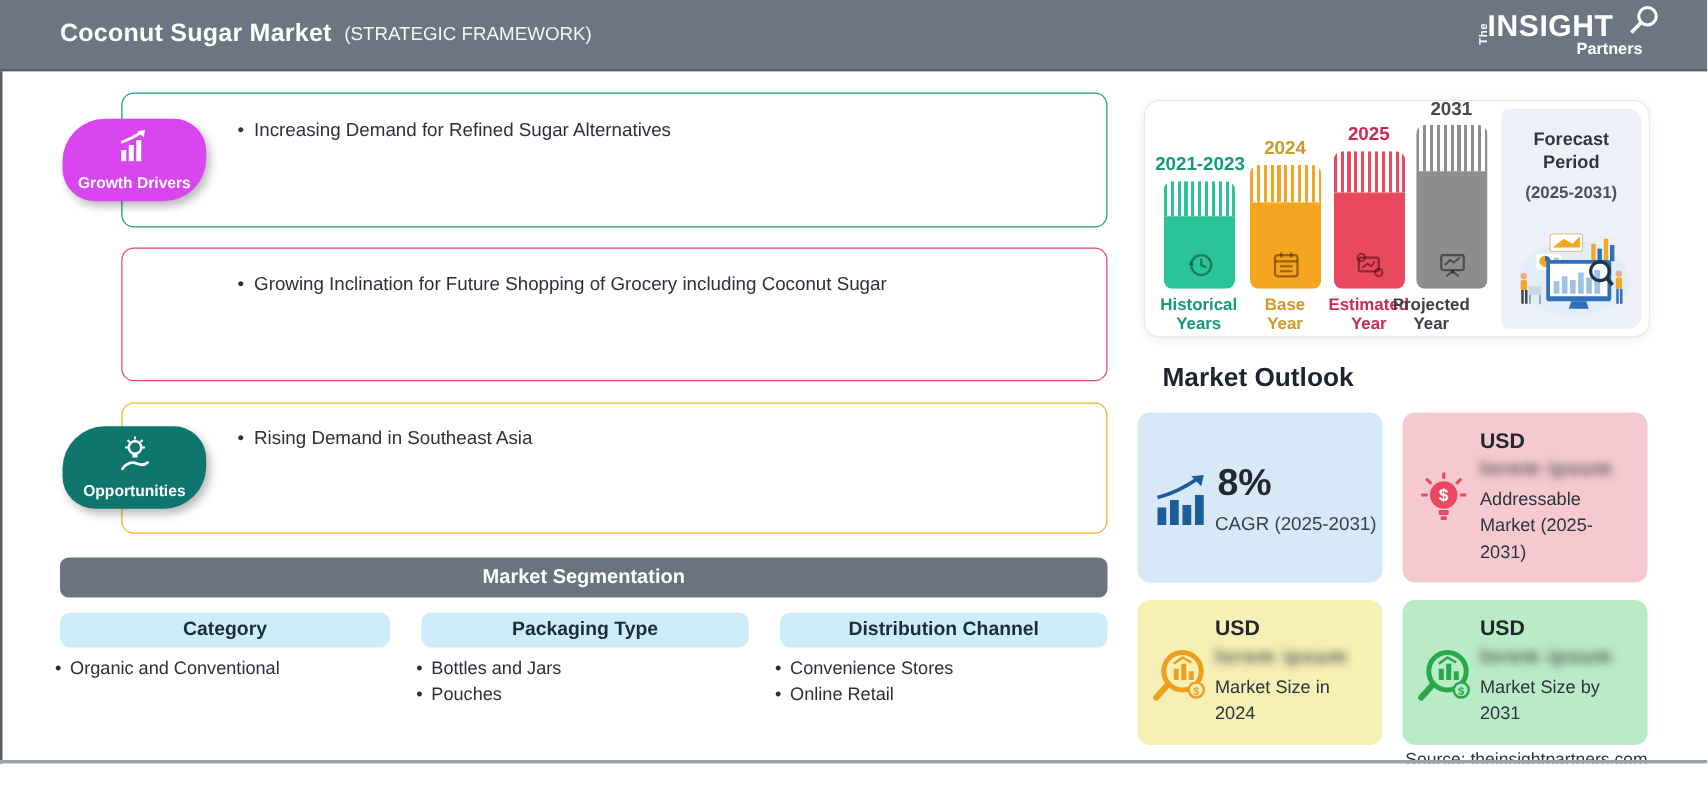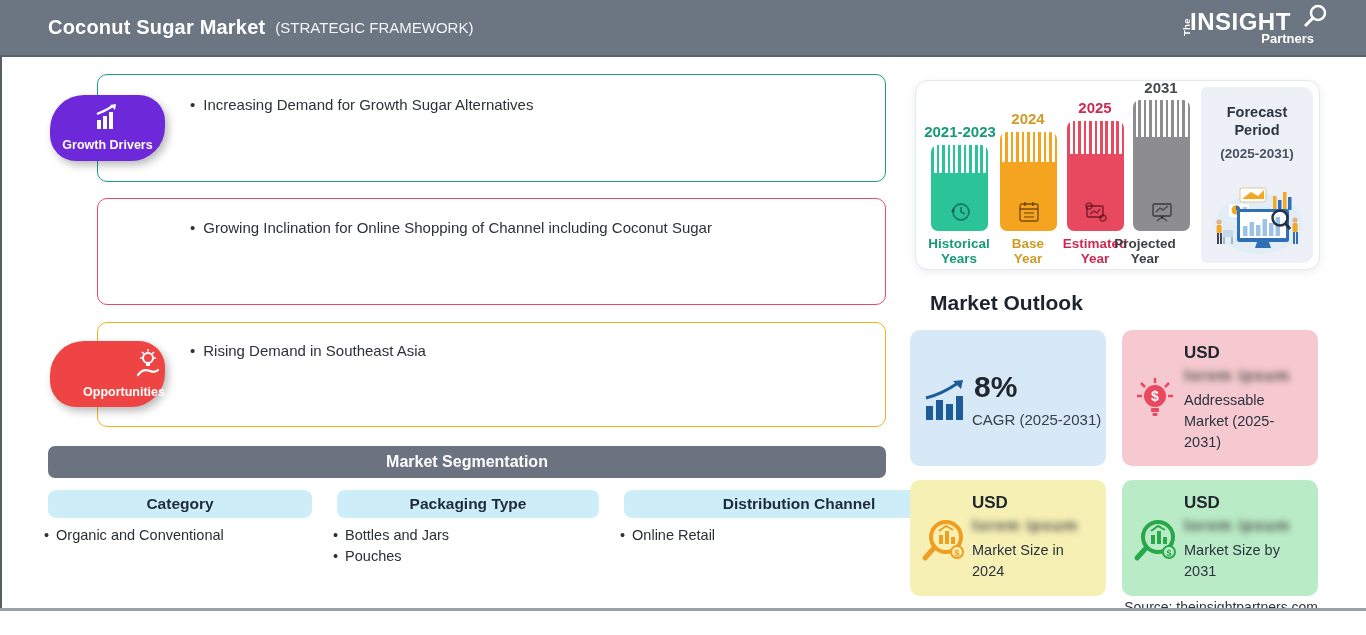--- a/index.html
+++ b/index.html
@@ -26,33 +26,33 @@
   .fw-box.b1{top:74px;height:108px;border:1.6px solid #1a9e7d;}
   .fw-box.b2{top:198px;height:107px;border:1.6px solid #e44b66;}
   .fw-box.b3{top:322px;height:105px;border:1.6px solid #f2b31f;}
   .fw-point{position:absolute;left:190px;font-size:15px;color:#2d3138;display:flex;align-items:flex-start;}
   .fw-point::before{content:"•";margin-right:8px;font-size:15px;color:#2d3138;}
   .fw-point.p1{top:96px;}.fw-point.p2{top:219px;}.fw-point.p3{top:342px;}
 
   .badge{position:absolute;left:50px;width:115px;height:66px;border-radius:34px 26px 34px 26px;
          display:flex;flex-direction:column;align-items:center;justify-content:center;gap:2px;
          box-shadow:3px 4px 8px rgba(0,0,0,.28);}
-  .badge.g1{top:95px;background:#6d28d9;}
+  .badge.g1{top:95px;background:#d946ef;}
   .badge.g2{top:217px;background:#e84a5f;}
-  .badge.g3{top:341px;background:#ef4444;align-items:flex-end;}
+  .badge.g3{top:341px;background:#0f766e;}
   .badge .lbl{color:#fff;font-size:12.5px;font-weight:bold;}
 
   
   .seg-bar{position:absolute;left:48px;top:446px;width:838px;height:32px;background:#6b7380;border-radius:7px;
            color:#fff;font-weight:bold;font-size:16px;display:flex;align-items:center;justify-content:center;}
   .seg-pill{position:absolute;top:490px;height:28px;background:#cdeef9;border-radius:8px;
             display:flex;align-items:center;justify-content:center;font-weight:bold;font-size:15.5px;color:#1e2b3a;}
   .seg-pill.s1{left:48px;width:264px;}
   .seg-pill.s2{left:337px;width:262px;}
-  .seg-pill.s3{left:624px;width:262px;padding-left:44px;}
+  .seg-pill.s3{left:624px;width:262px;}
   .seg-list{position:absolute;top:525px;font-size:14.5px;color:#2b2f36;}
   .seg-list.l1{left:44px;}.seg-list.l2{left:333px;}.seg-list.l3{left:620px;}
   .seg-item{display:flex;align-items:flex-start;line-height:21px;}
   .seg-item::before{content:"•";margin-right:7px;}
 
   
   .tl-card{position:absolute;left:915px;top:80px;width:403px;height:188px;background:#fff;
            border:1px solid #e4e8ef;border-radius:13px;box-shadow:0 2px 8px rgba(30,40,60,.08);}
   .tl-bar{position:absolute;width:57px;border-radius:7px;overflow:hidden;display:flex;flex-direction:column;}
   .tl-stripes{width:100%;background:repeating-linear-gradient(90deg,var(--c) 0 2.5px,#ffffff 2.5px 5.5px);}
@@ -121,24 +121,24 @@
       </span>
       <span class="logo-partners">Partners</span>
     </div>
   </div>
 
   <div class="fw-box b1"></div>
   <div class="fw-box b2"></div>
   <div class="fw-box b3"></div>
 
   <div class="fw-point p1">
-      <span>Increasing Demand for Growth Sugar Alternatives</span>
+      <span>Increasing Demand for Refined Sugar Alternatives</span>
     </div>
   <div class="fw-point p2">
-      <span>Growing Inclination for Online Shopping of Channel including Coconut Sugar</span>
+      <span>Growing Inclination for Future Shopping of Grocery including Coconut Sugar</span>
     </div>
   <div class="fw-point p3">
       <span>Rising Demand in Southeast Asia</span>
     </div>
 
   <div class="badge g1">
     <span>
       <svg width="34" height="28" viewBox="0 0 34 28">
           <rect x="6" y="16" width="4" height="9" fill="#fff"></rect>
           <rect x="12" y="12" width="4" height="13" fill="#fff"></rect>
@@ -179,20 +179,23 @@
   </div>
   <div class="seg-list l2">
     <div class="seg-item">
         <span>Bottles and Jars</span>
       </div>
     <div class="seg-item">
         <span>Pouches</span>
       </div>
   </div>
   <div class="seg-list l3">
+    <div class="seg-item">
+        <span>Convenience Stores</span>
+      </div>
     <div class="seg-item">
         <span>Online Retail</span>
       </div>
   </div>
 
   <div class="tl-card">
     <div class="tl-year y1">2021-2023</div>
     <div class="tl-year y2">2024</div>
     <div class="tl-year y3">2025</div>
     <div class="tl-year y4">2031</div>

